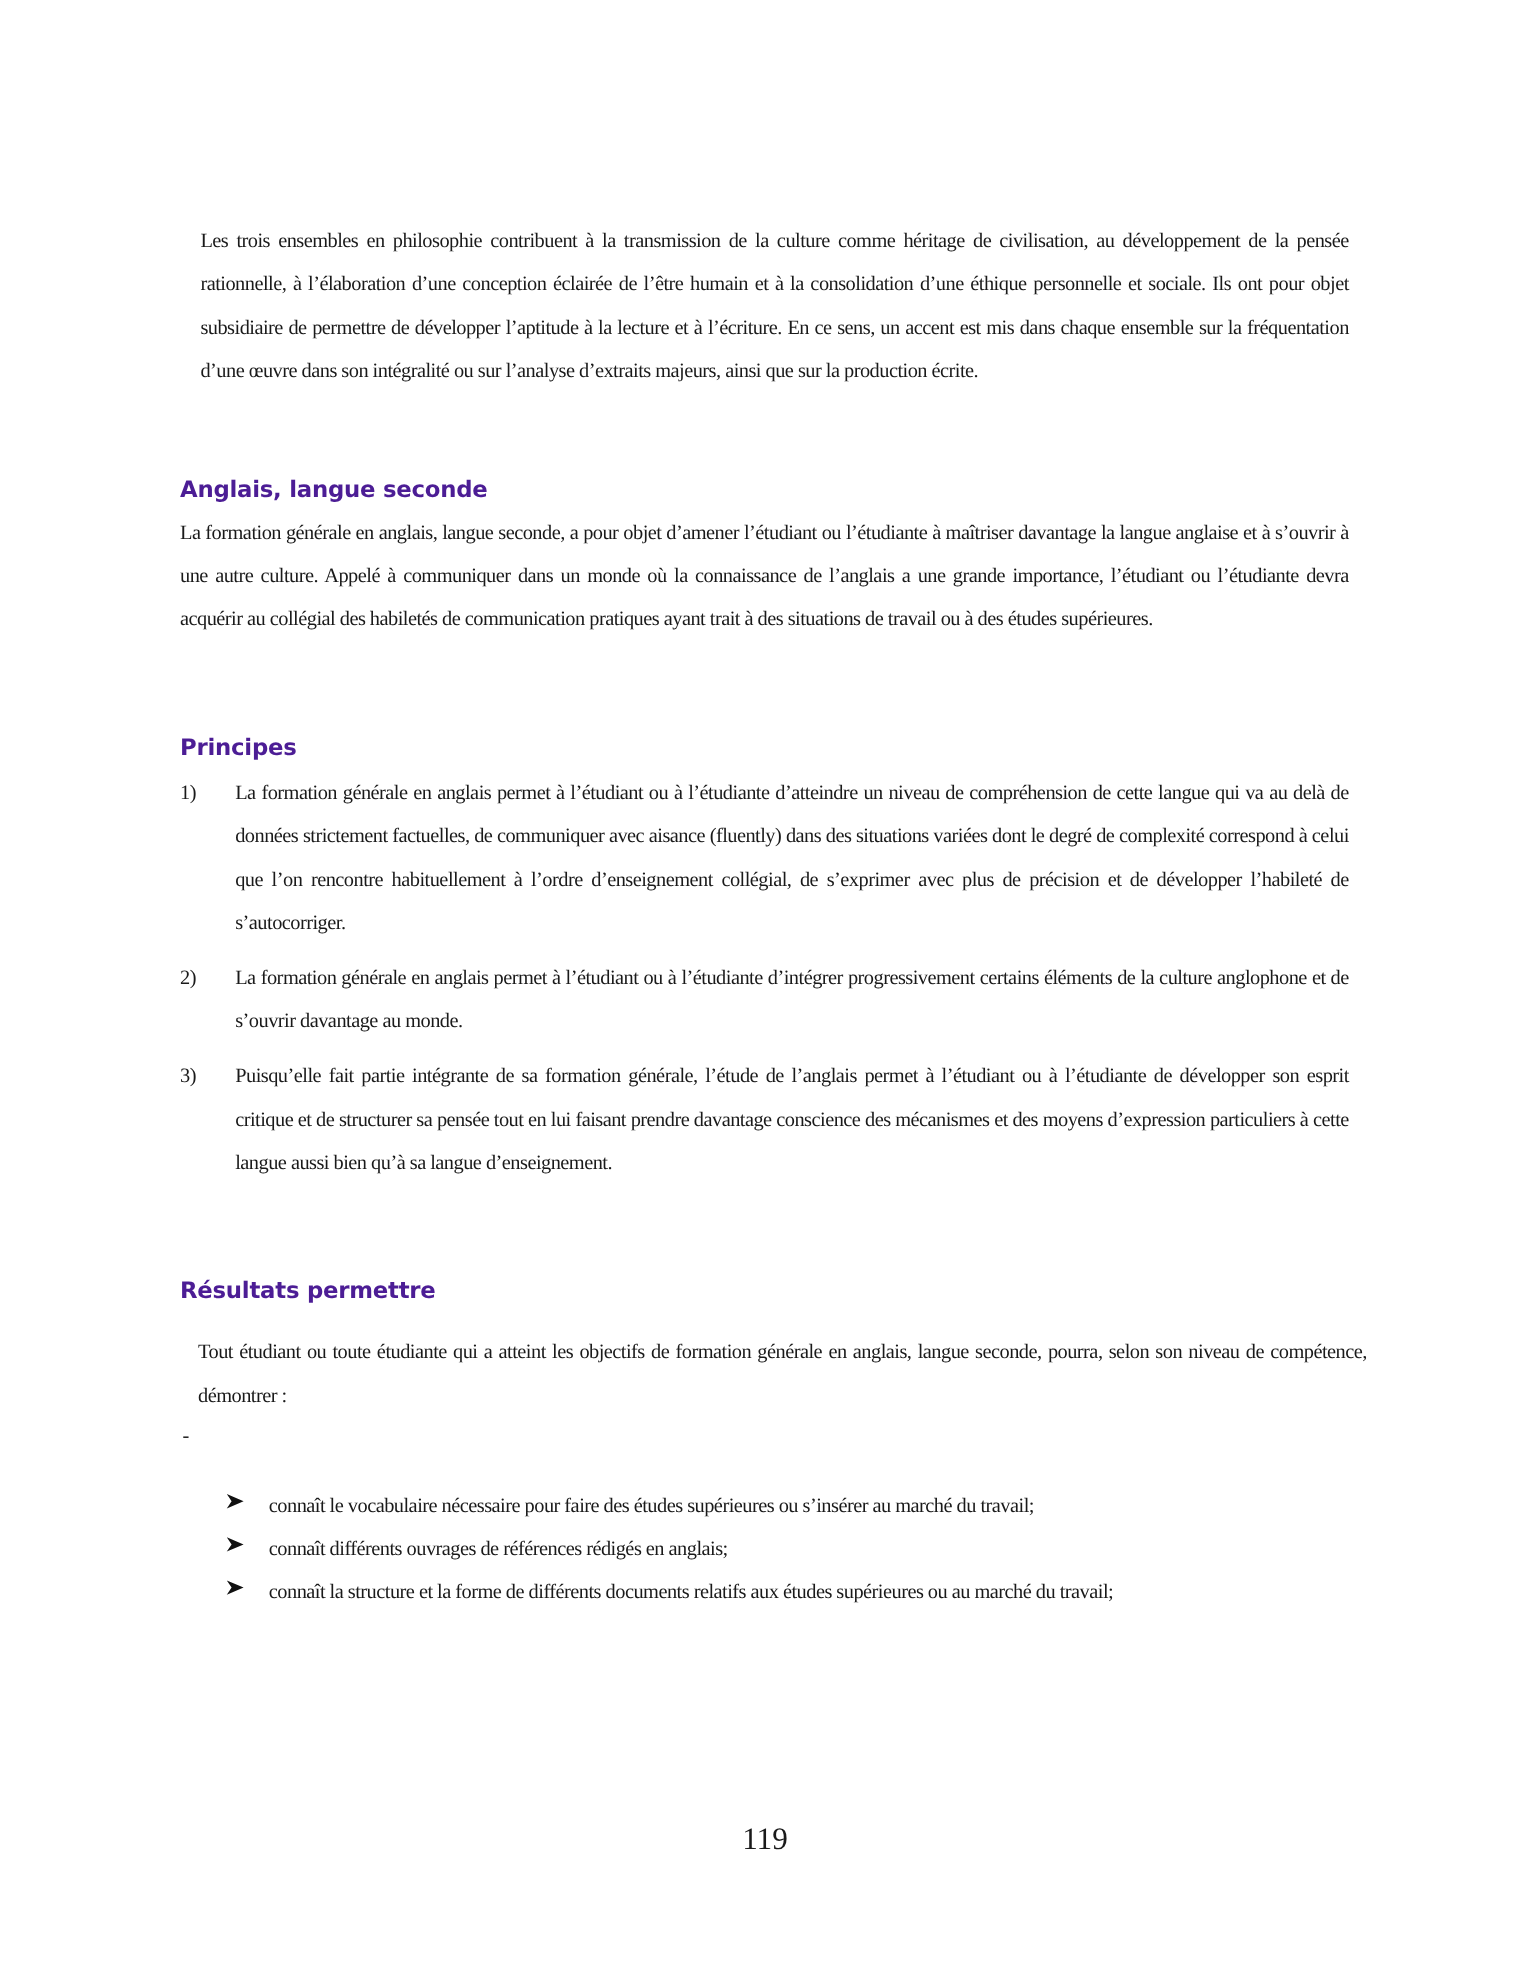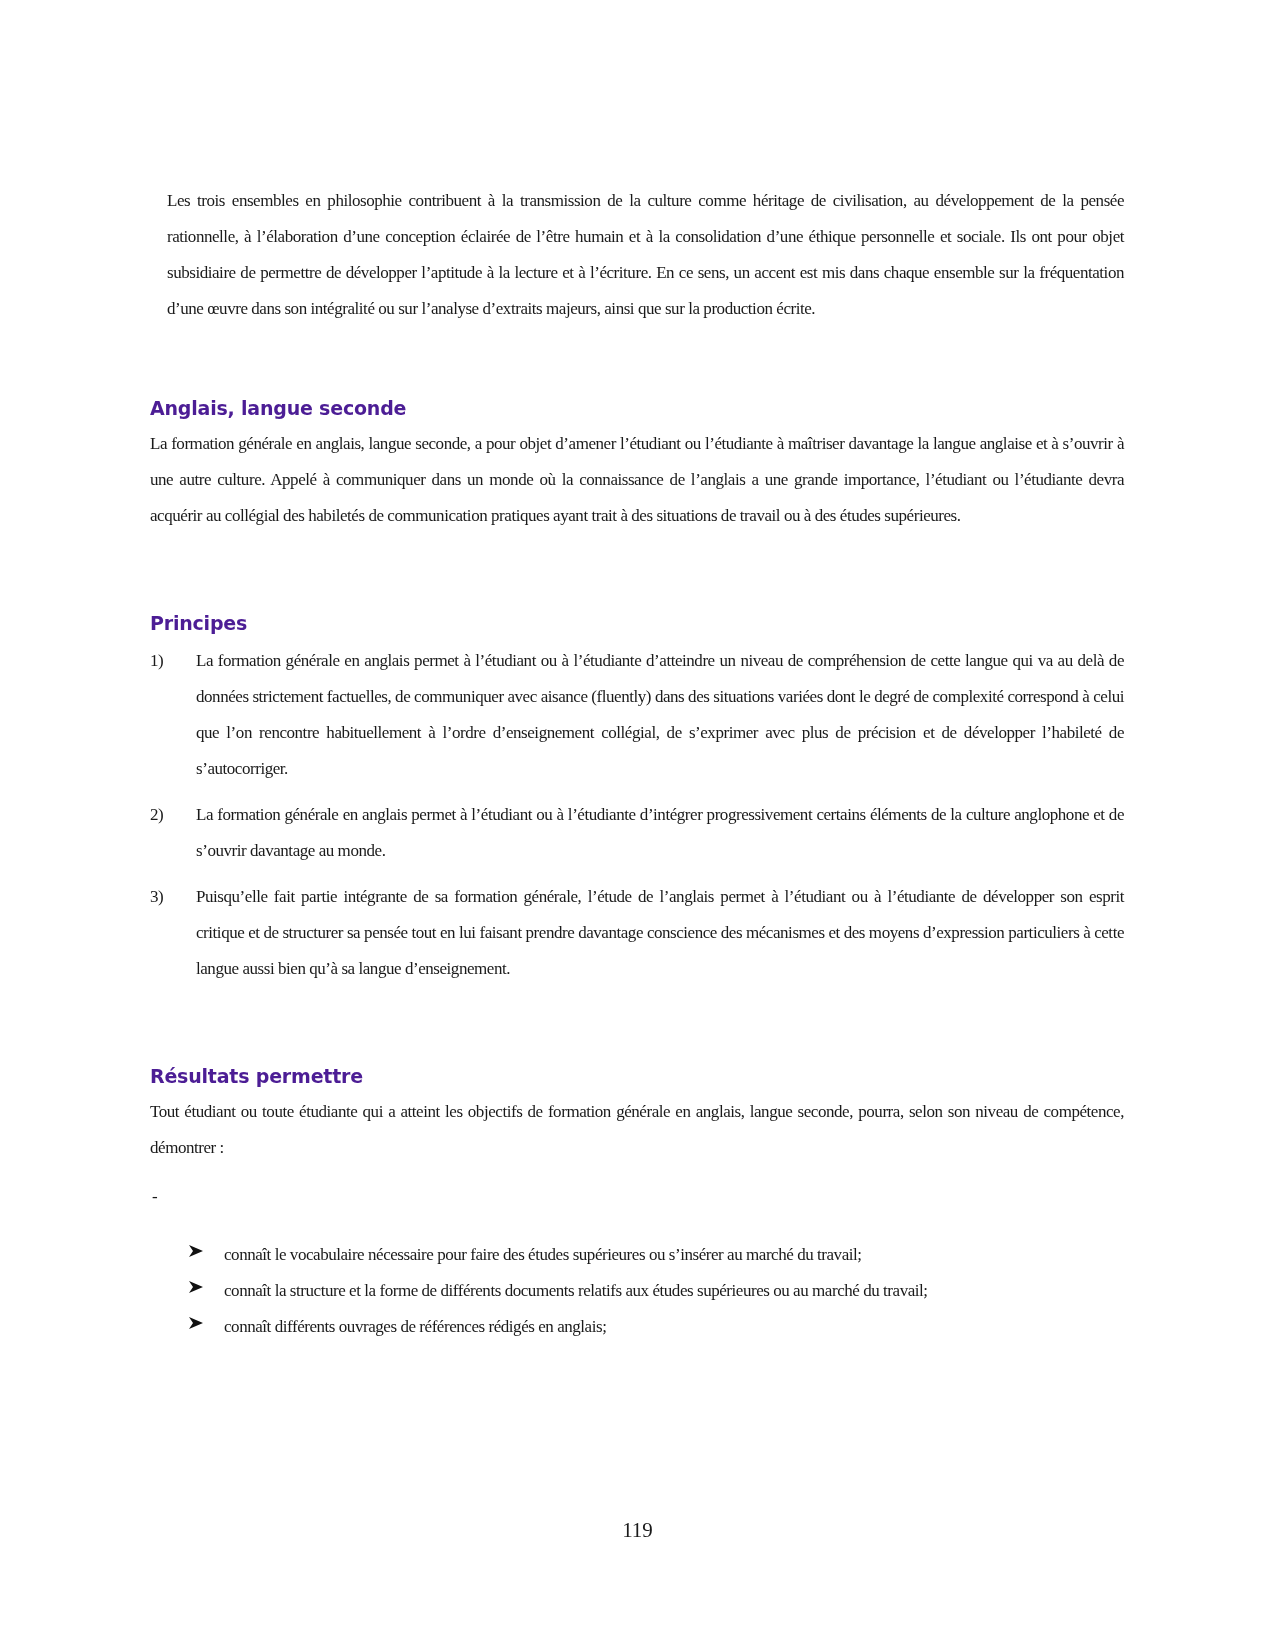--- a/index.html
+++ b/index.html
@@ -7,21 +7,21 @@
   .serif { font-family: "Liberation Serif", "DejaVu Serif", serif; font-size: 17px; line-height: 36px; letter-spacing: -0.45px; }
   .just { text-align: justify; text-align-last: left; }
   .heading { position: absolute; left: 150px; font-family: "DejaVu Sans", "Liberation Sans", sans-serif; font-weight: bold; font-size: 19px; line-height: 24px; color: #4c1d95; letter-spacing: -0.2px; }
   .block { position: absolute; }
   .num-item { position: relative; padding-left: 46px; margin-bottom: 10px; }
   .num-item .num { position: absolute; left: 0; top: 0; }
   .dash-item { position: relative; padding-left: 38px; }
   .dash-item .dash { position: absolute; left: 2px; top: 0; }
   .arrow-item { position: relative; padding-left: 37px; }
   .arrow-item .arrow { position: absolute; left: 1px; top: 7px; width: 16px; height: 14px; }
-  .page-num { position: absolute; left: 0; width: 1275px; text-align: center; top: 1518px; font-family: "Liberation Serif", "DejaVu Serif", serif; font-size: 21px; }
+  .page-num { position: absolute; left: 0; width: 1275px; text-align: center; top: 1518px; font-family: "Liberation Serif", "DejaVu Serif", serif; font-size: 26px; }
 </style>
 </head>
 <body>
 
 <p class="block serif just" style="left:167px; top:183px; width:957px; margin:0;">Les trois ensembles en philosophie contribuent à la transmission de la culture comme héritage de civilisation, au développement de la pensée rationnelle, à l’élaboration d’une conception éclairée de l’être humain et à la consolidation d’une éthique personnelle et sociale. Ils ont pour objet subsidiaire de permettre de développer l’aptitude à la lecture et à l’écriture. En ce sens, un accent est mis dans chaque ensemble sur la fréquentation d’une œuvre dans son intégralité ou sur l’analyse d’extraits majeurs, ainsi que sur la production écrite.</p>
 
 <div class="heading" style="top:396px;">Anglais, langue seconde</div>
 <p class="block serif just" style="left:150px; top:426px; width:974px; margin:0;">La formation générale en anglais, langue seconde, a pour objet d’amener l’étudiant ou l’étudiante à maîtriser davantage la langue anglaise et à s’ouvrir à une autre culture. Appelé à communiquer dans un monde où la connaissance de l’anglais a une grande importance, l’étudiant ou l’étudiante devra acquérir au collégial des habiletés de communication pratiques ayant trait à des situations de travail ou à des études supérieures.</p>
 
 <div class="heading" style="top:611px;">Principes</div>
@@ -34,40 +34,40 @@
     <span class="num">2)</span>
     <div class="just">La formation générale en anglais permet à l’étudiant ou à l’étudiante d’intégrer progressivement certains éléments de la culture anglophone et de s’ouvrir davantage au monde.</div>
   </div>
   <div class="num-item">
     <span class="num">3)</span>
     <div class="just">Puisqu’elle fait partie intégrante de sa formation générale, l’étude de l’anglais permet à l’étudiant ou à l’étudiante de développer son esprit critique et de structurer sa pensée tout en lui faisant prendre davantage conscience des mécanismes et des moyens d’expression particuliers à cette langue aussi bien qu’à sa langue d’enseignement.</div>
   </div>
 </div>
 
 <div class="heading" style="top:1064px;">Résultats permettre</div>
-<p class="block serif just" style="left:150px; top:1094px; width:974px; margin:0;">Tout étudiant ou toute étudiante qui a atteint les objectifs de formation générale en anglais, langue seconde, pourra, selon son niveau de compétence, démontrer :</p>
+<p class="block serif just" style="left:150px; top:1094px; width:974px; margin:15px;">Tout étudiant ou toute étudiante qui a atteint les objectifs de formation générale en anglais, langue seconde, pourra, selon son niveau de compétence, démontrer :</p>
 
 <div class="block serif dash-item" style="left:150px; top:1179px; width:936px;">
   <span class="dash">-</span>
 </div>
 
 <div class="block serif" style="left:187px; top:1237px; width:937px;">
   <div class="arrow-item">
     <svg class="arrow" viewBox="0 0 16 14">
         <path d="M1 1 L15 7 L1 13 L5 7 Z" fill="#111"></path>
       </svg>
     <div class="just">connaît le vocabulaire nécessaire pour faire des études supérieures ou s’insérer au marché du travail;</div>
   </div>
   <div class="arrow-item">
     <svg class="arrow" viewBox="0 0 16 14">
         <path d="M1 1 L15 7 L1 13 L5 7 Z" fill="#111"></path>
       </svg>
-    <div class="just">connaît la structure et la forme de différents documents relatifs aux études supérieures ou au marché du travail;</div>
+    <div class="just">connaît différents ouvrages de références rédigés en anglais;</div>
   </div>
   <div class="arrow-item">
     <svg class="arrow" viewBox="0 0 16 14">
         <path d="M1 1 L15 7 L1 13 L5 7 Z" fill="#111"></path>
       </svg>
-    <div class="just">connaît différents ouvrages de références rédigés en anglais;</div>
+    <div class="just">connaît la structure et la forme de différents documents relatifs aux études supérieures ou au marché du travail;</div>
   </div>
 </div>
 
 <div class="page-num">119</div>
 
 </body></html>

